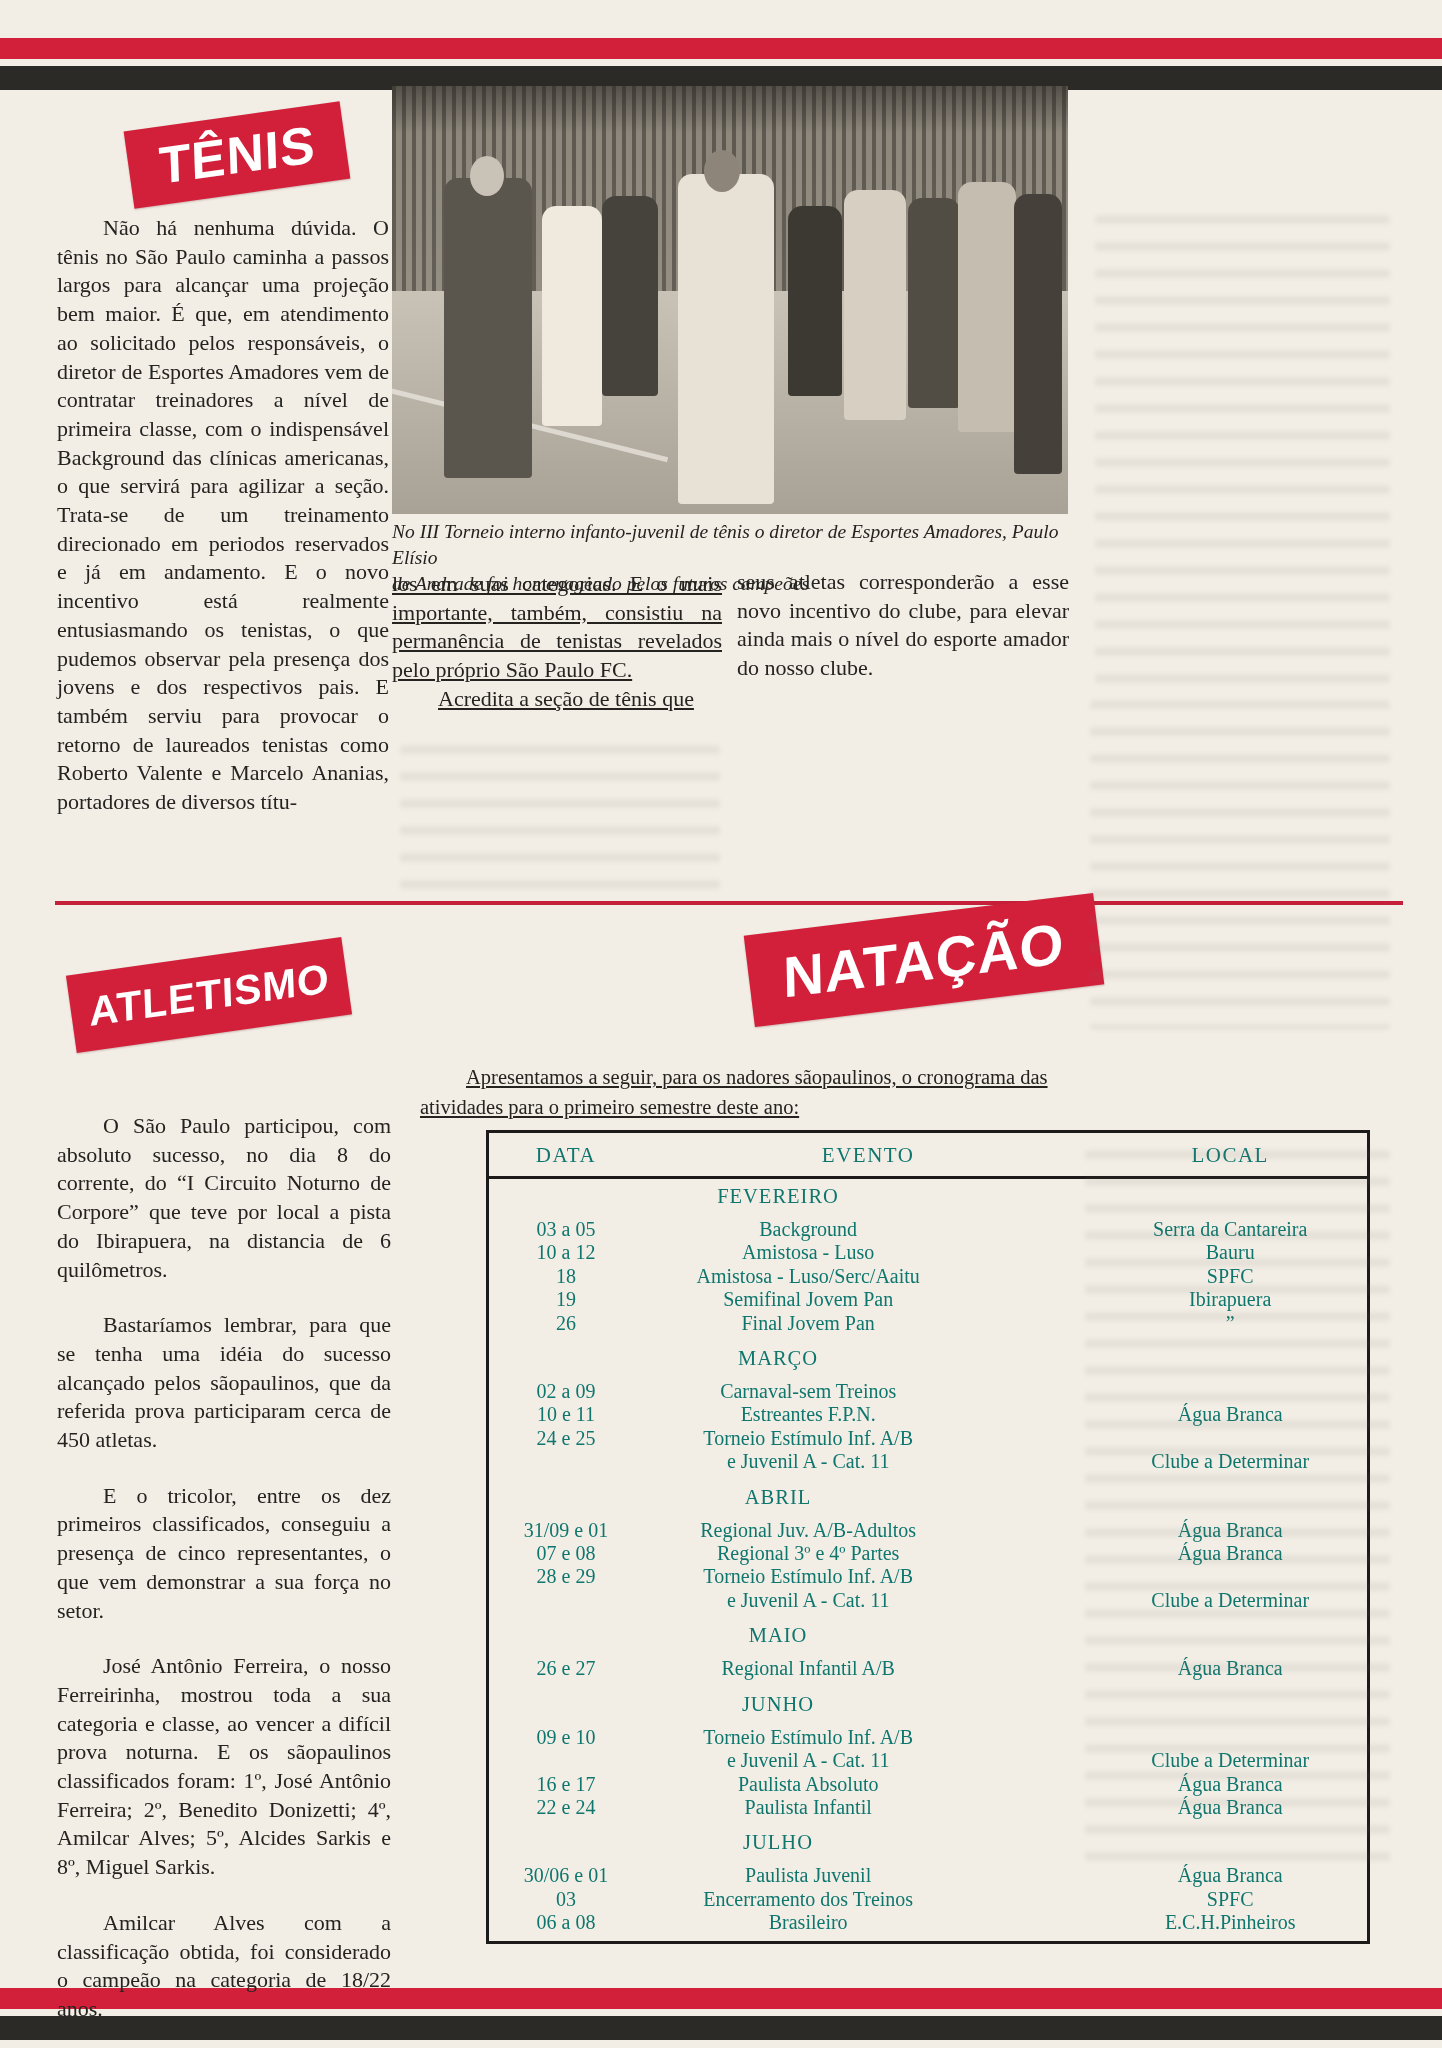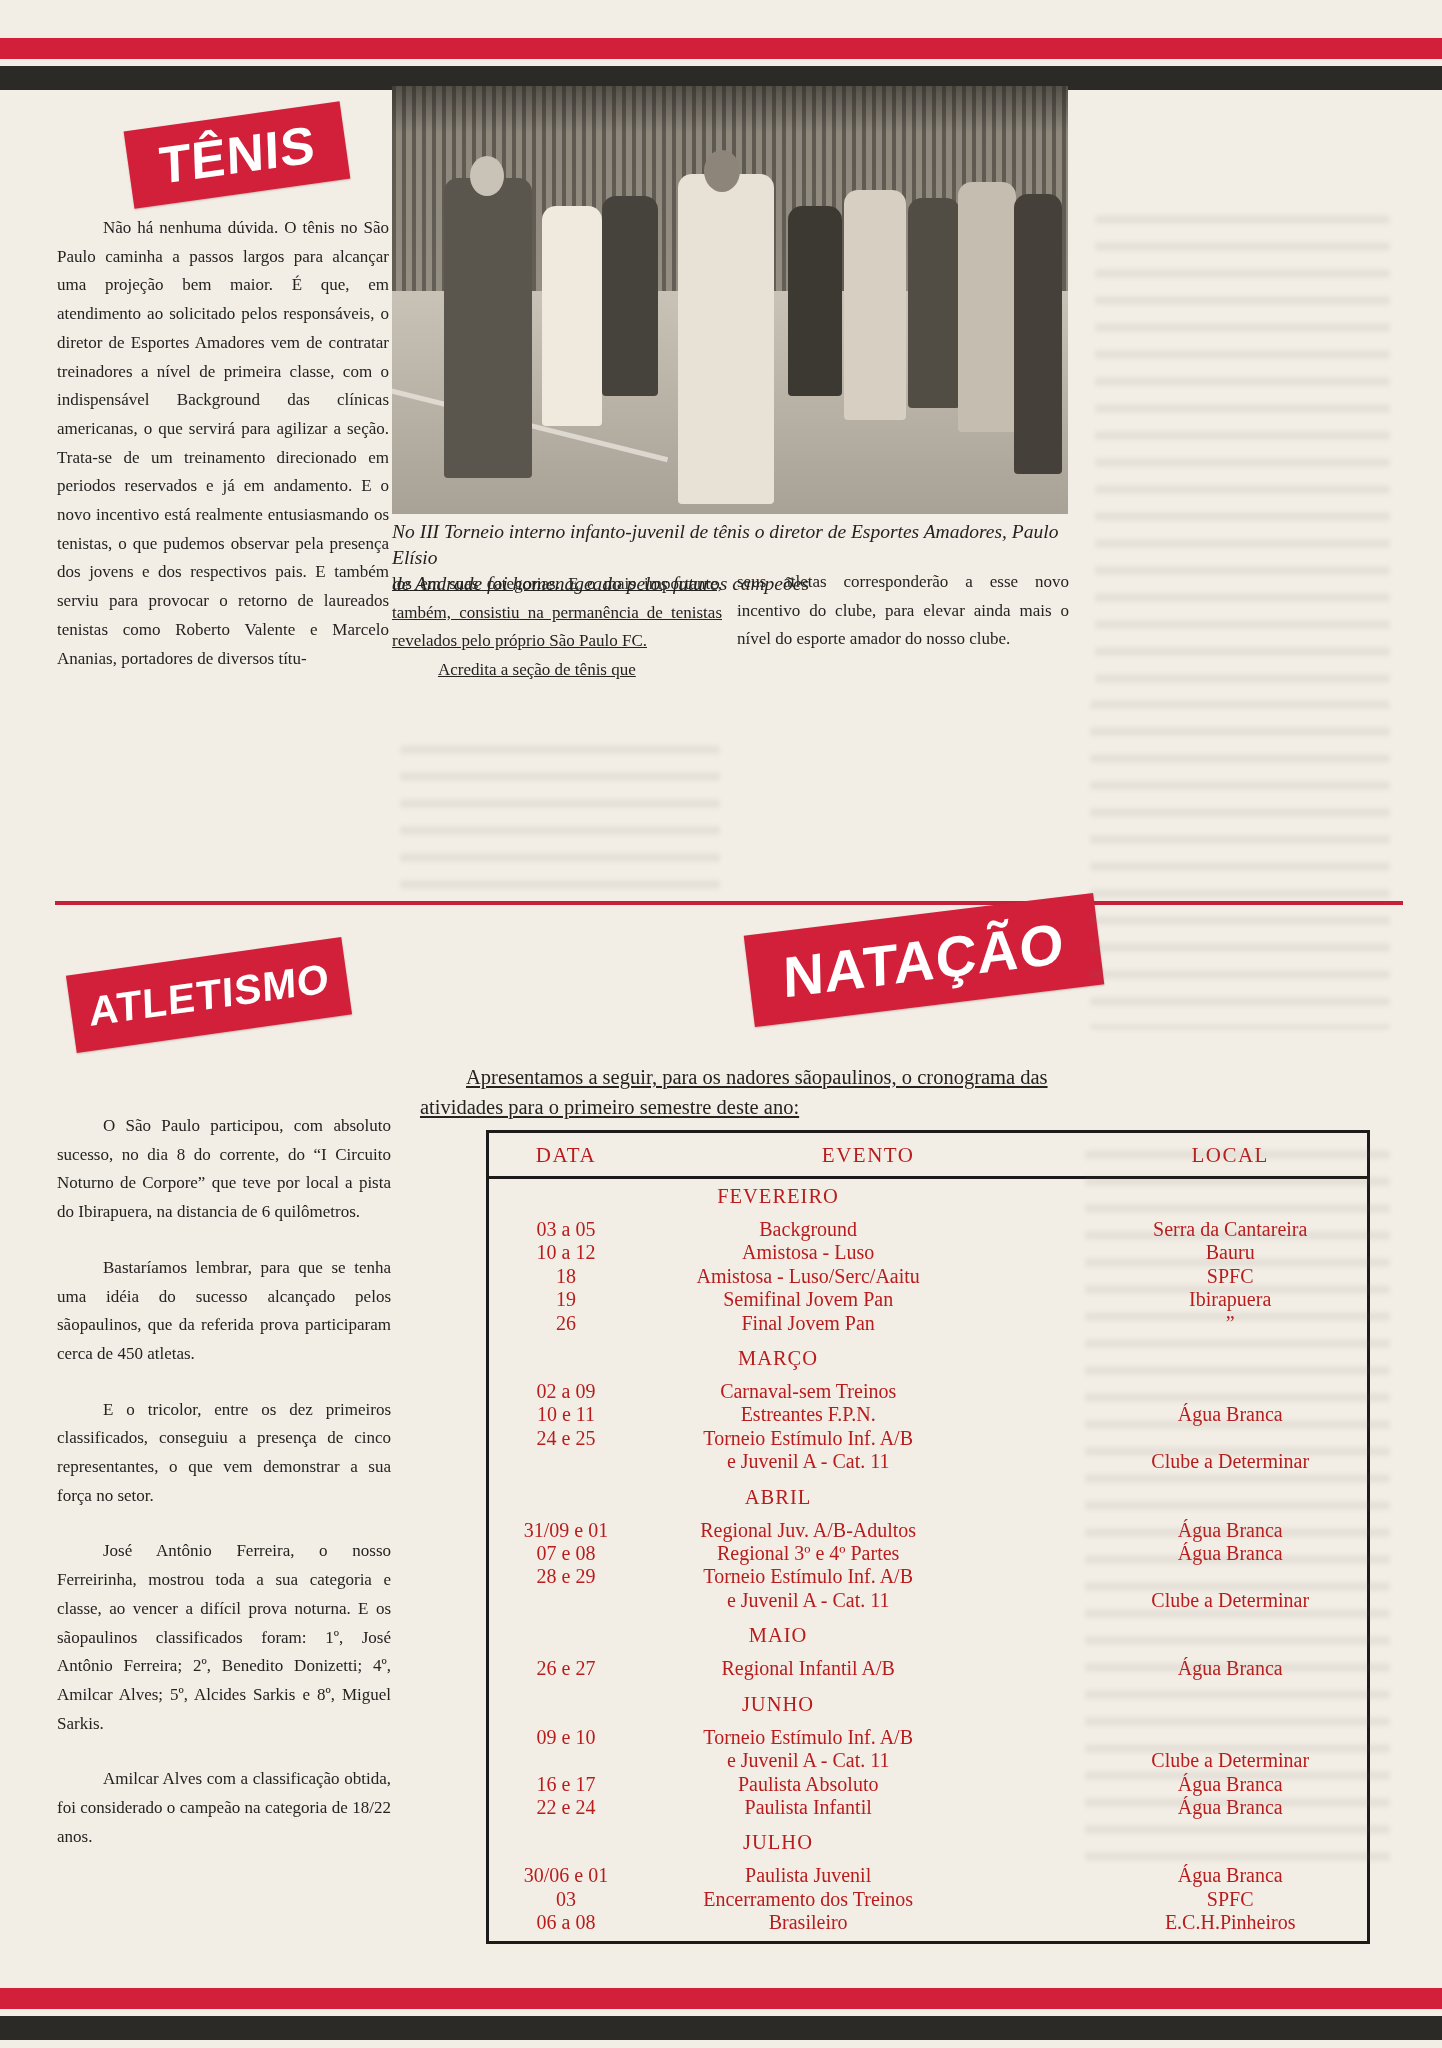--- a/index.html
+++ b/index.html
@@ -25,21 +25,21 @@
     font-family:"Liberation Sans", sans-serif;font-weight:bold;
     display:flex;align-items:center;justify-content:center;
     box-shadow:0 1px 2px rgba(90,20,20,.25);
   }
   .hl span{display:block;transform:skewX(-6deg);letter-spacing:1px;white-space:nowrap;}
   #hl-tenis{left:128px;top:116px;width:218px;height:78px;transform:rotate(-8deg);font-size:52px;}
   #hl-atletismo{left:70px;top:956px;width:278px;height:78px;transform:rotate(-8deg);font-size:41px;}
   #hl-natacao{left:748px;top:914px;width:352px;height:92px;transform:rotate(-7deg);font-size:57px;}
 
   
-  .bodycol{font-size:17px;line-height:28.7px;text-align:justify;}
+  .bodycol{font-size:22px;line-height:28.7px;text-align:justify;}
   .bodycol p{margin:0;}
   .bodycol p + p{margin-top:27px;}
   .indent{text-indent:46px;}
   #tenis-text{left:57px;top:214px;width:332px;}
   #col-mid{left:392px;top:570px;width:330px;text-decoration:underline;}
   #col-right{left:737px;top:568px;width:332px;}
   #atl-text{left:57px;top:1112px;width:334px;}
   #nat-intro{left:420px;top:1062px;width:992px;font-size:20.5px;line-height:30px;text-decoration:underline;}
   #nat-intro .l1{text-indent:46px;}
 
@@ -60,21 +60,21 @@
     background:rgba(235,231,223,.75);transform:rotate(14deg);}
   .fig{position:absolute;border-radius:14px 14px 4px 4px;filter:blur(0.6px);}
   
   #caption{left:392px;top:519px;width:676px;font-style:italic;font-size:19.5px;line-height:26px;}
 
   
   #red-rule{left:55px;top:901px;width:1348px;height:4px;background:#c5203a;}
 
   
   #sched-wrap{left:486px;top:1130px;}
-  table.sched{border-collapse:collapse;width:884px;font-size:20px;color:#b91c1c;}
+  table.sched{border-collapse:collapse;width:884px;font-size:20px;color:#0f766e;}
   table.sched,table.sched th,table.sched td{border:0 solid #1c1b19;}
   table.sched{border-width:3px;}
   table.sched th{
     font-weight:normal;font-size:21px;letter-spacing:1.5px;
     padding:10px 0 8px 0;text-align:center;border-bottom-width:3px;
   }
   th.c1,td.c1{border-right-width:3px;}
   th.c2,td.c2{border-right-width:3px;}
   td.month{
     border-top-width:3px;border-bottom-width:3px;

